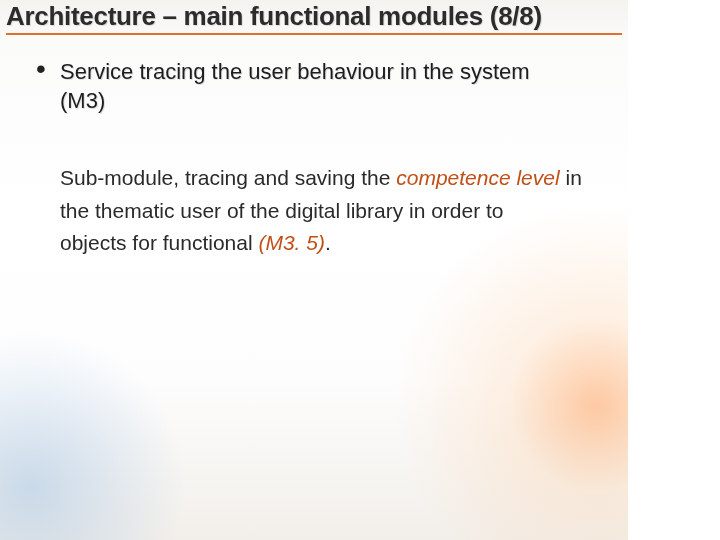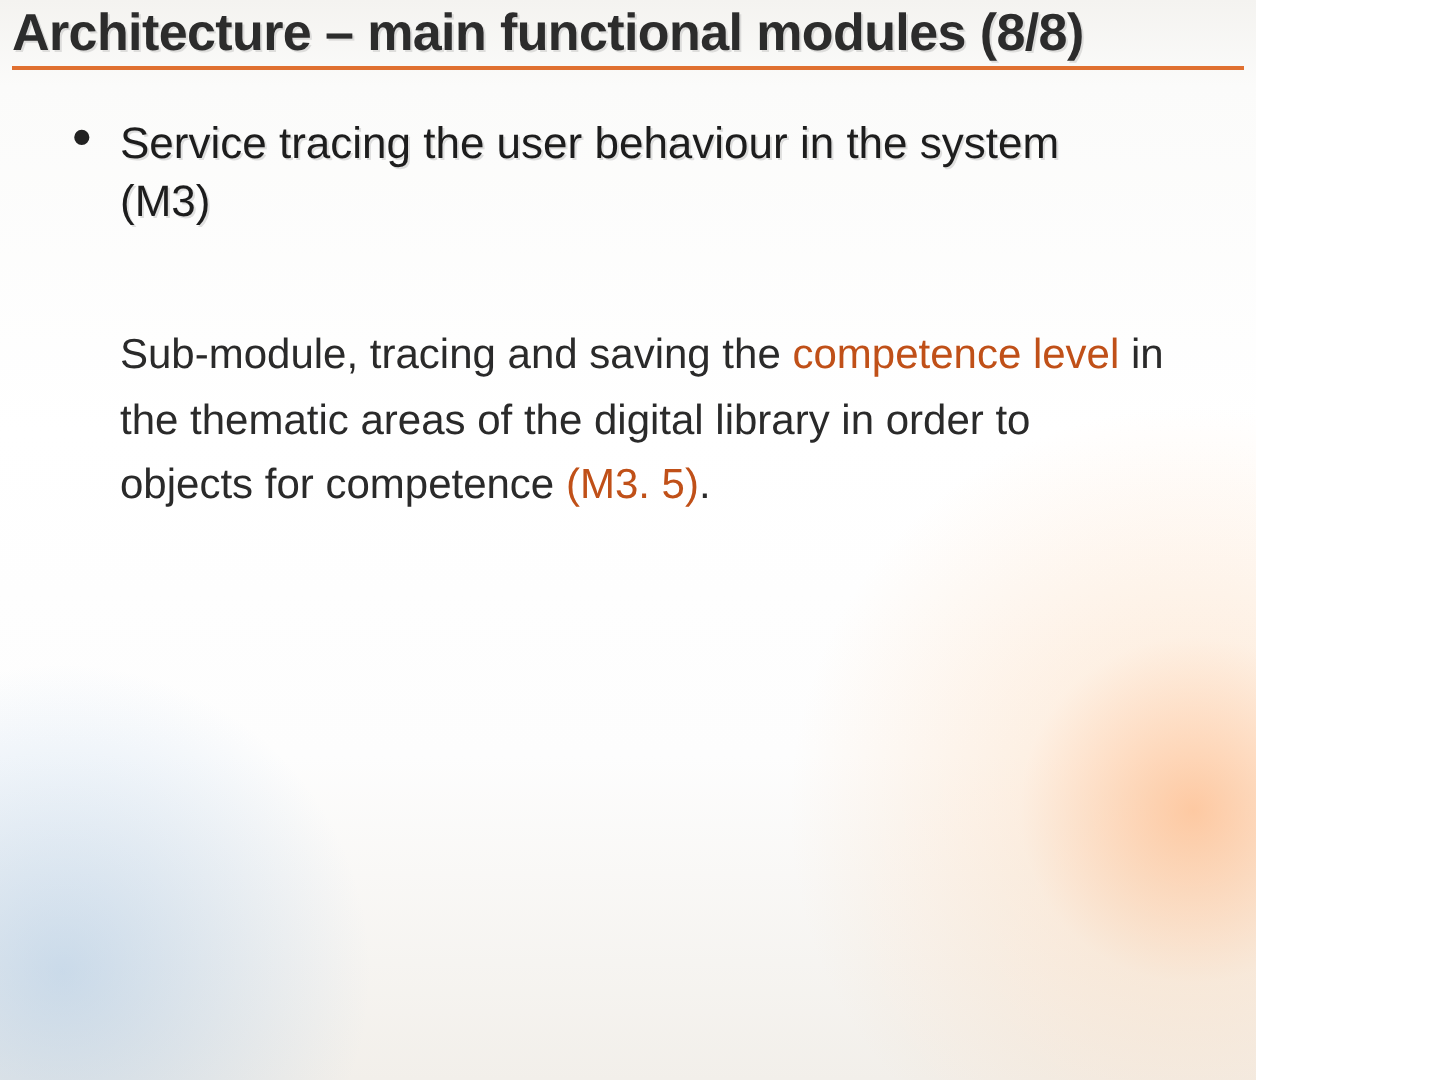--- a/index.html
+++ b/index.html
@@ -70,20 +70,21 @@
   .body-block {
     margin-top: 46px;
     padding-left: 26px;
     font-size: 21px;
     line-height: 1.55;
     color: #2a2a2a;
     max-width: 620px;
   }
   .body-block .hl {
     color: #c05018;
+    font-style: italic;
   }
 </style>
 </head>
 <body>
 
 <div class="slide">
 
   <div class="title-bar">
     <div class="title">Architecture – main functional modules (8/8)</div>
   </div>
@@ -95,20 +96,20 @@
           <span>Service tracing the user behaviour in the system</span><br>
           <span>(M3)</span>
         </div>
       </li>
     </ul>
 
     <div class="body-block">
       <div>
         <span>Sub-module, tracing and saving the </span><span class="hl">competence level</span><span> in</span>
       </div>
-      <div>the thematic areas of the digital library in order to</div>
+      <div>the thematic user of the digital library in order to</div>
       <div>
-        <span>objects for competence </span><span class="hl">(M3. 5)</span><span>.</span>
+        <span>objects for functional </span><span class="hl">(M3. 5)</span><span>.</span>
       </div>
     </div>
   </div>
 
 </div>
 
 </body></html>

